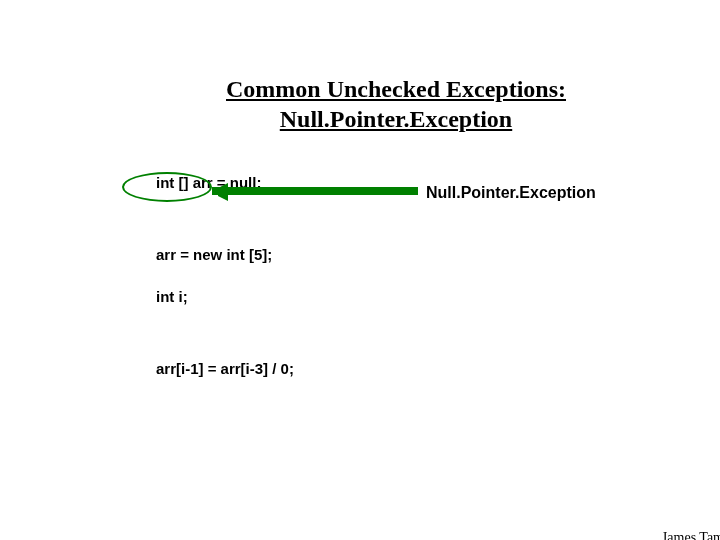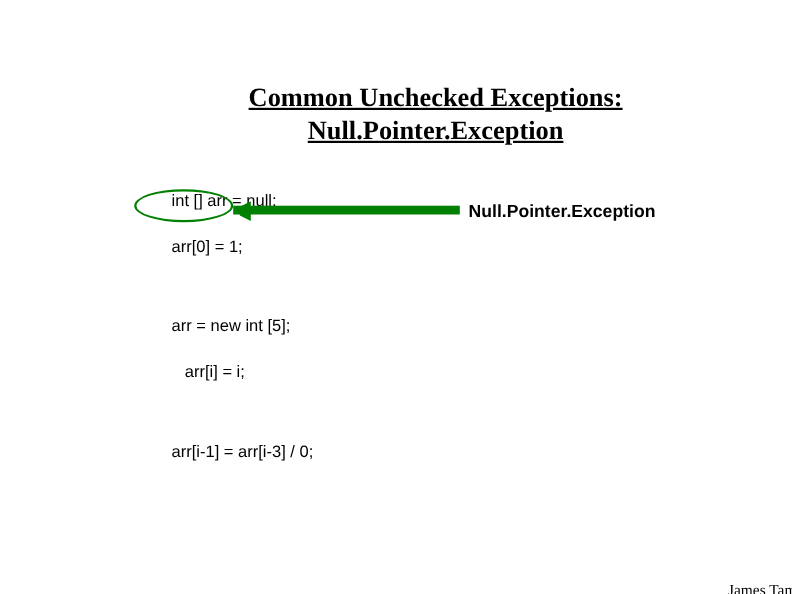--- a/index.html
+++ b/index.html
@@ -19,21 +19,21 @@
       color: #000;
       padding-top: 18px;
       line-height: 1.25;
     }
     .content {
       position: absolute;
       left: 80px;
       top: 98px;
       font-family: Arial, Helvetica, sans-serif;
       font-size: 15px;
-      font-weight: normal;
+      font-weight: bold;
       color: #000;
       line-height: 1.2;
     }
     .line { margin-bottom: 14px; }
     .line.tight { margin-bottom: 4px; }
     .indent { padding-left: 16px; }
     .gap { height: 14px; }
     .callout {
       position: absolute;
       left: 370px;
@@ -83,24 +83,23 @@
 </head>
 <body>
 
 <div class="title">
   <span>Common Unchecked Exceptions:</span><br>
   <span>Null.Pointer.Exception</span>
 </div>
 
 <div class="content">
   <div class="line">int [] arr = null;</div>
-  <div class="line">arr[0] = 1;</div>
   <div class="gap"></div>
   <div class="line tight">arr = new int [5];</div>
-  <div class="line indent">arr[i] = i;</div>
+  <div class="line tight">int i;</div>
   <div class="gap"></div>
   <div class="line">arr[i-1] = arr[i-3] / 0;</div>
 </div>
 
 <div class="circle"></div>
 <div class="arrow-line"></div>
 <div class="arrow-head"></div>
 
 <div class="callout">Null.Pointer.Exception</div>
 

